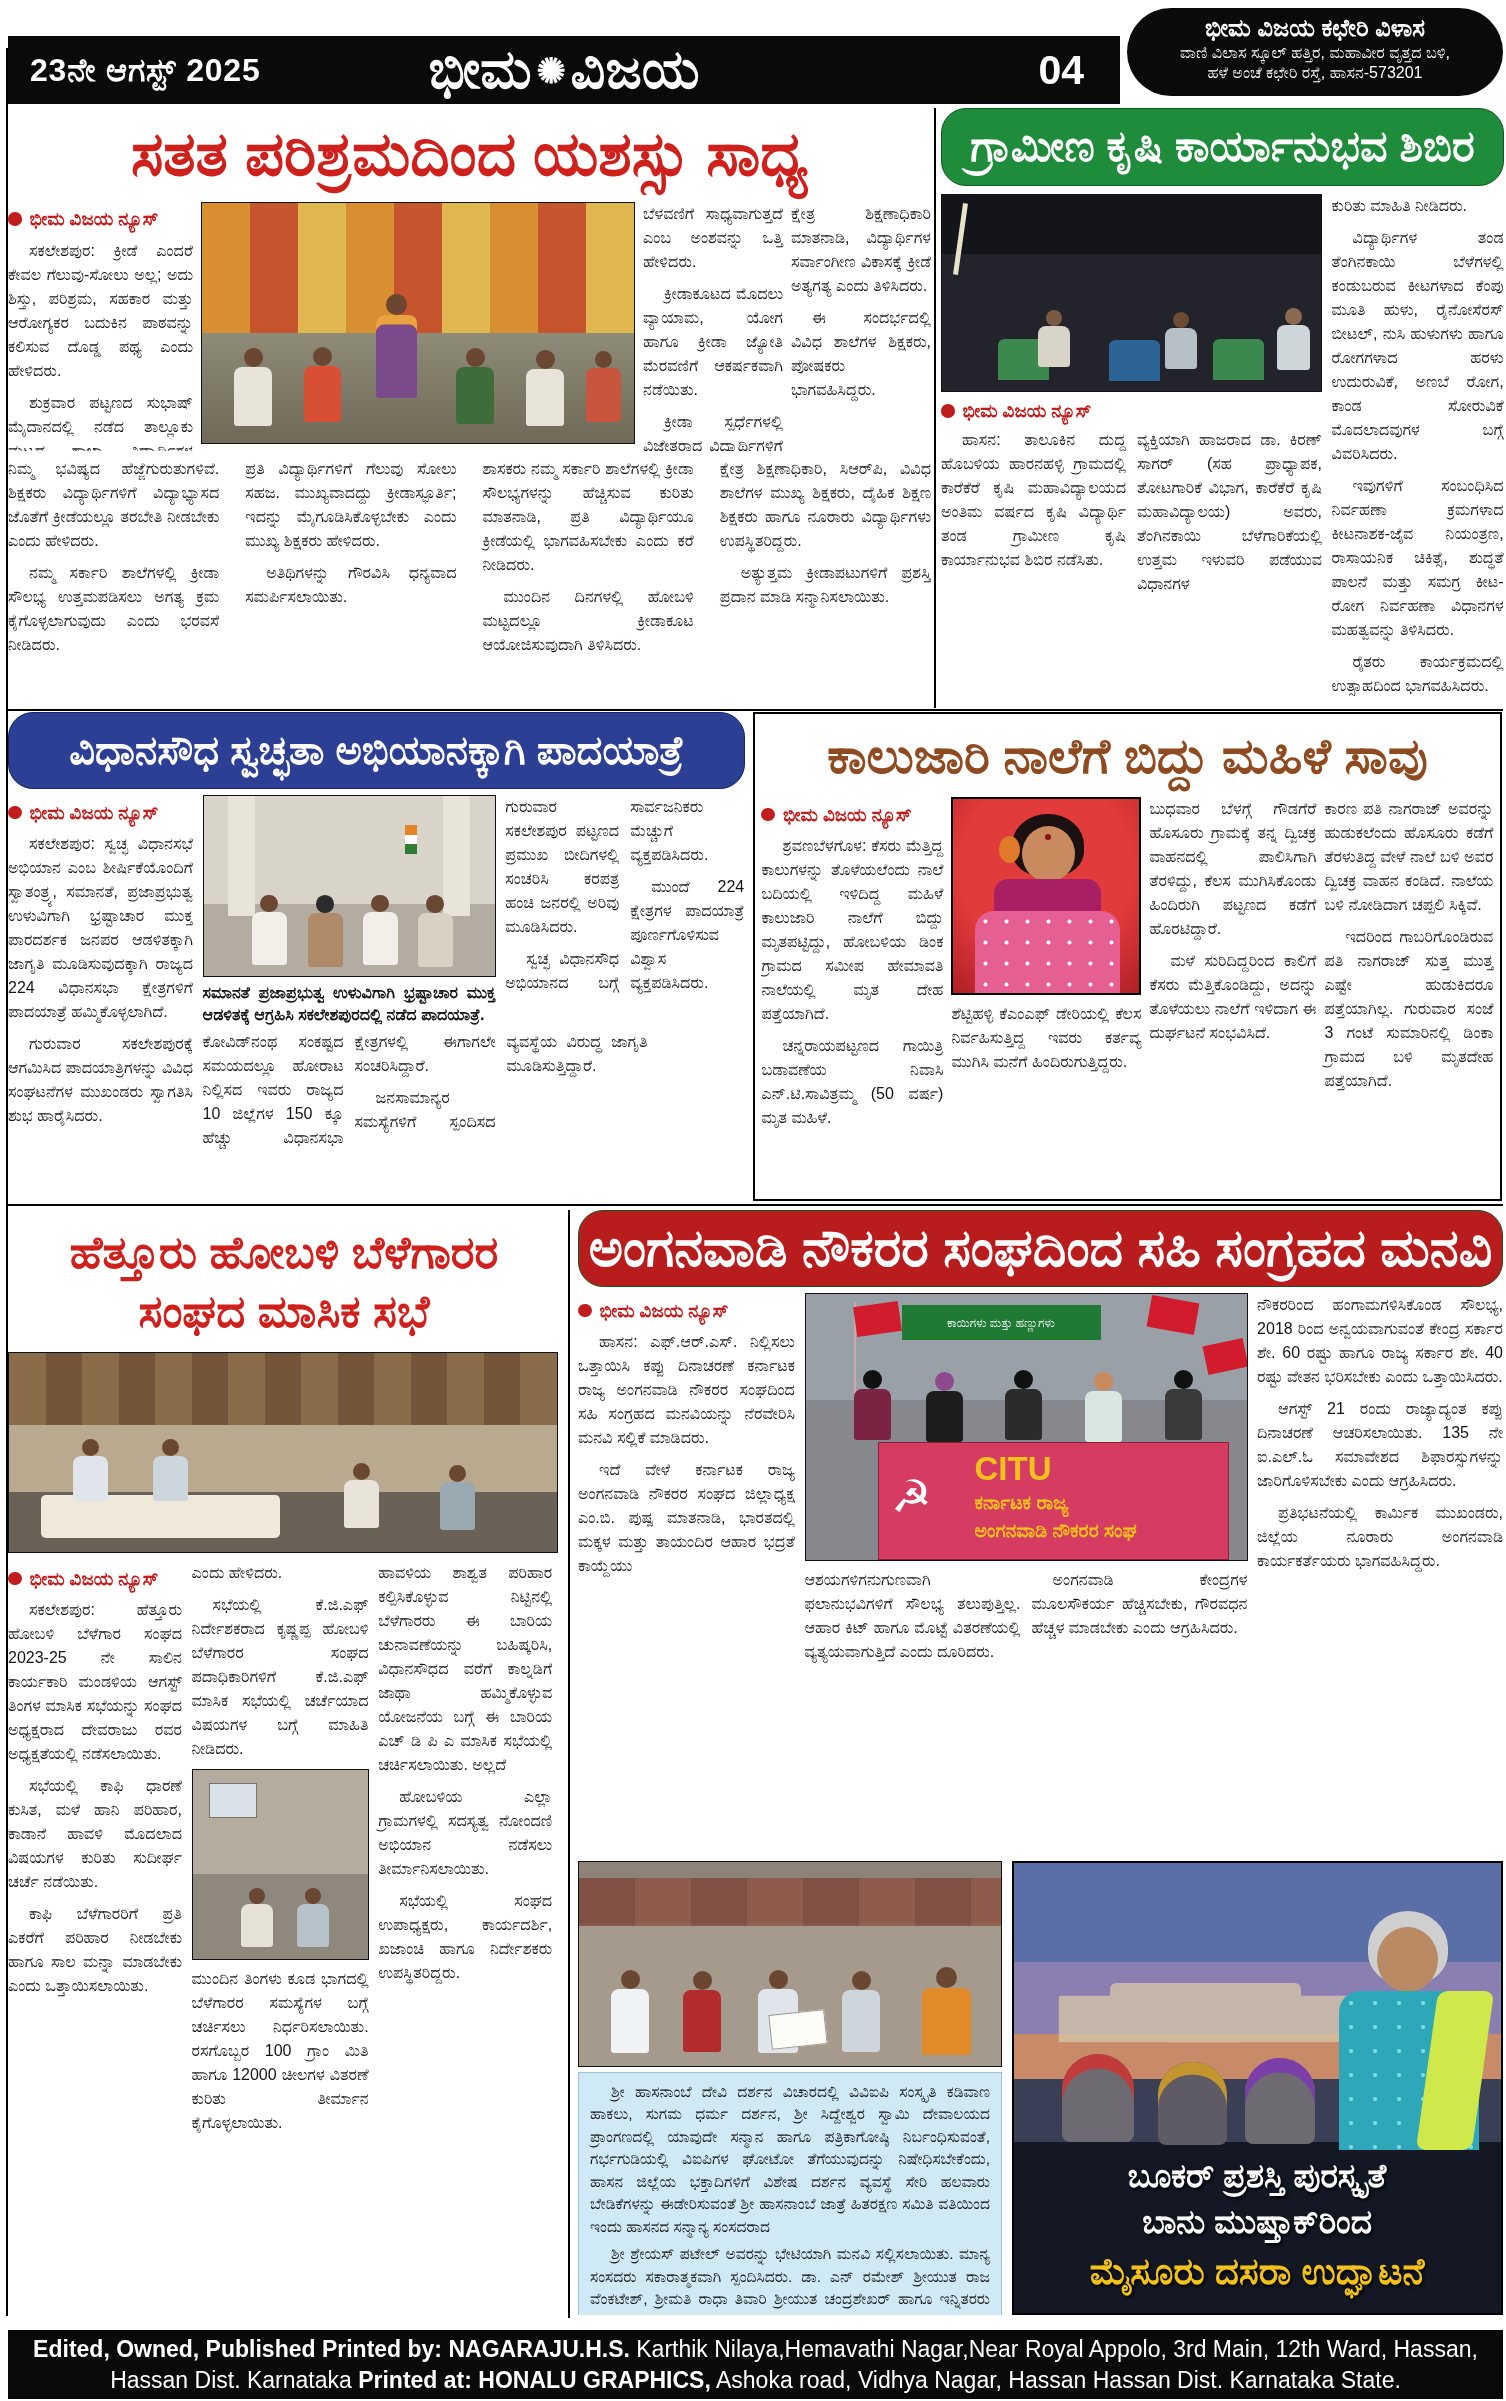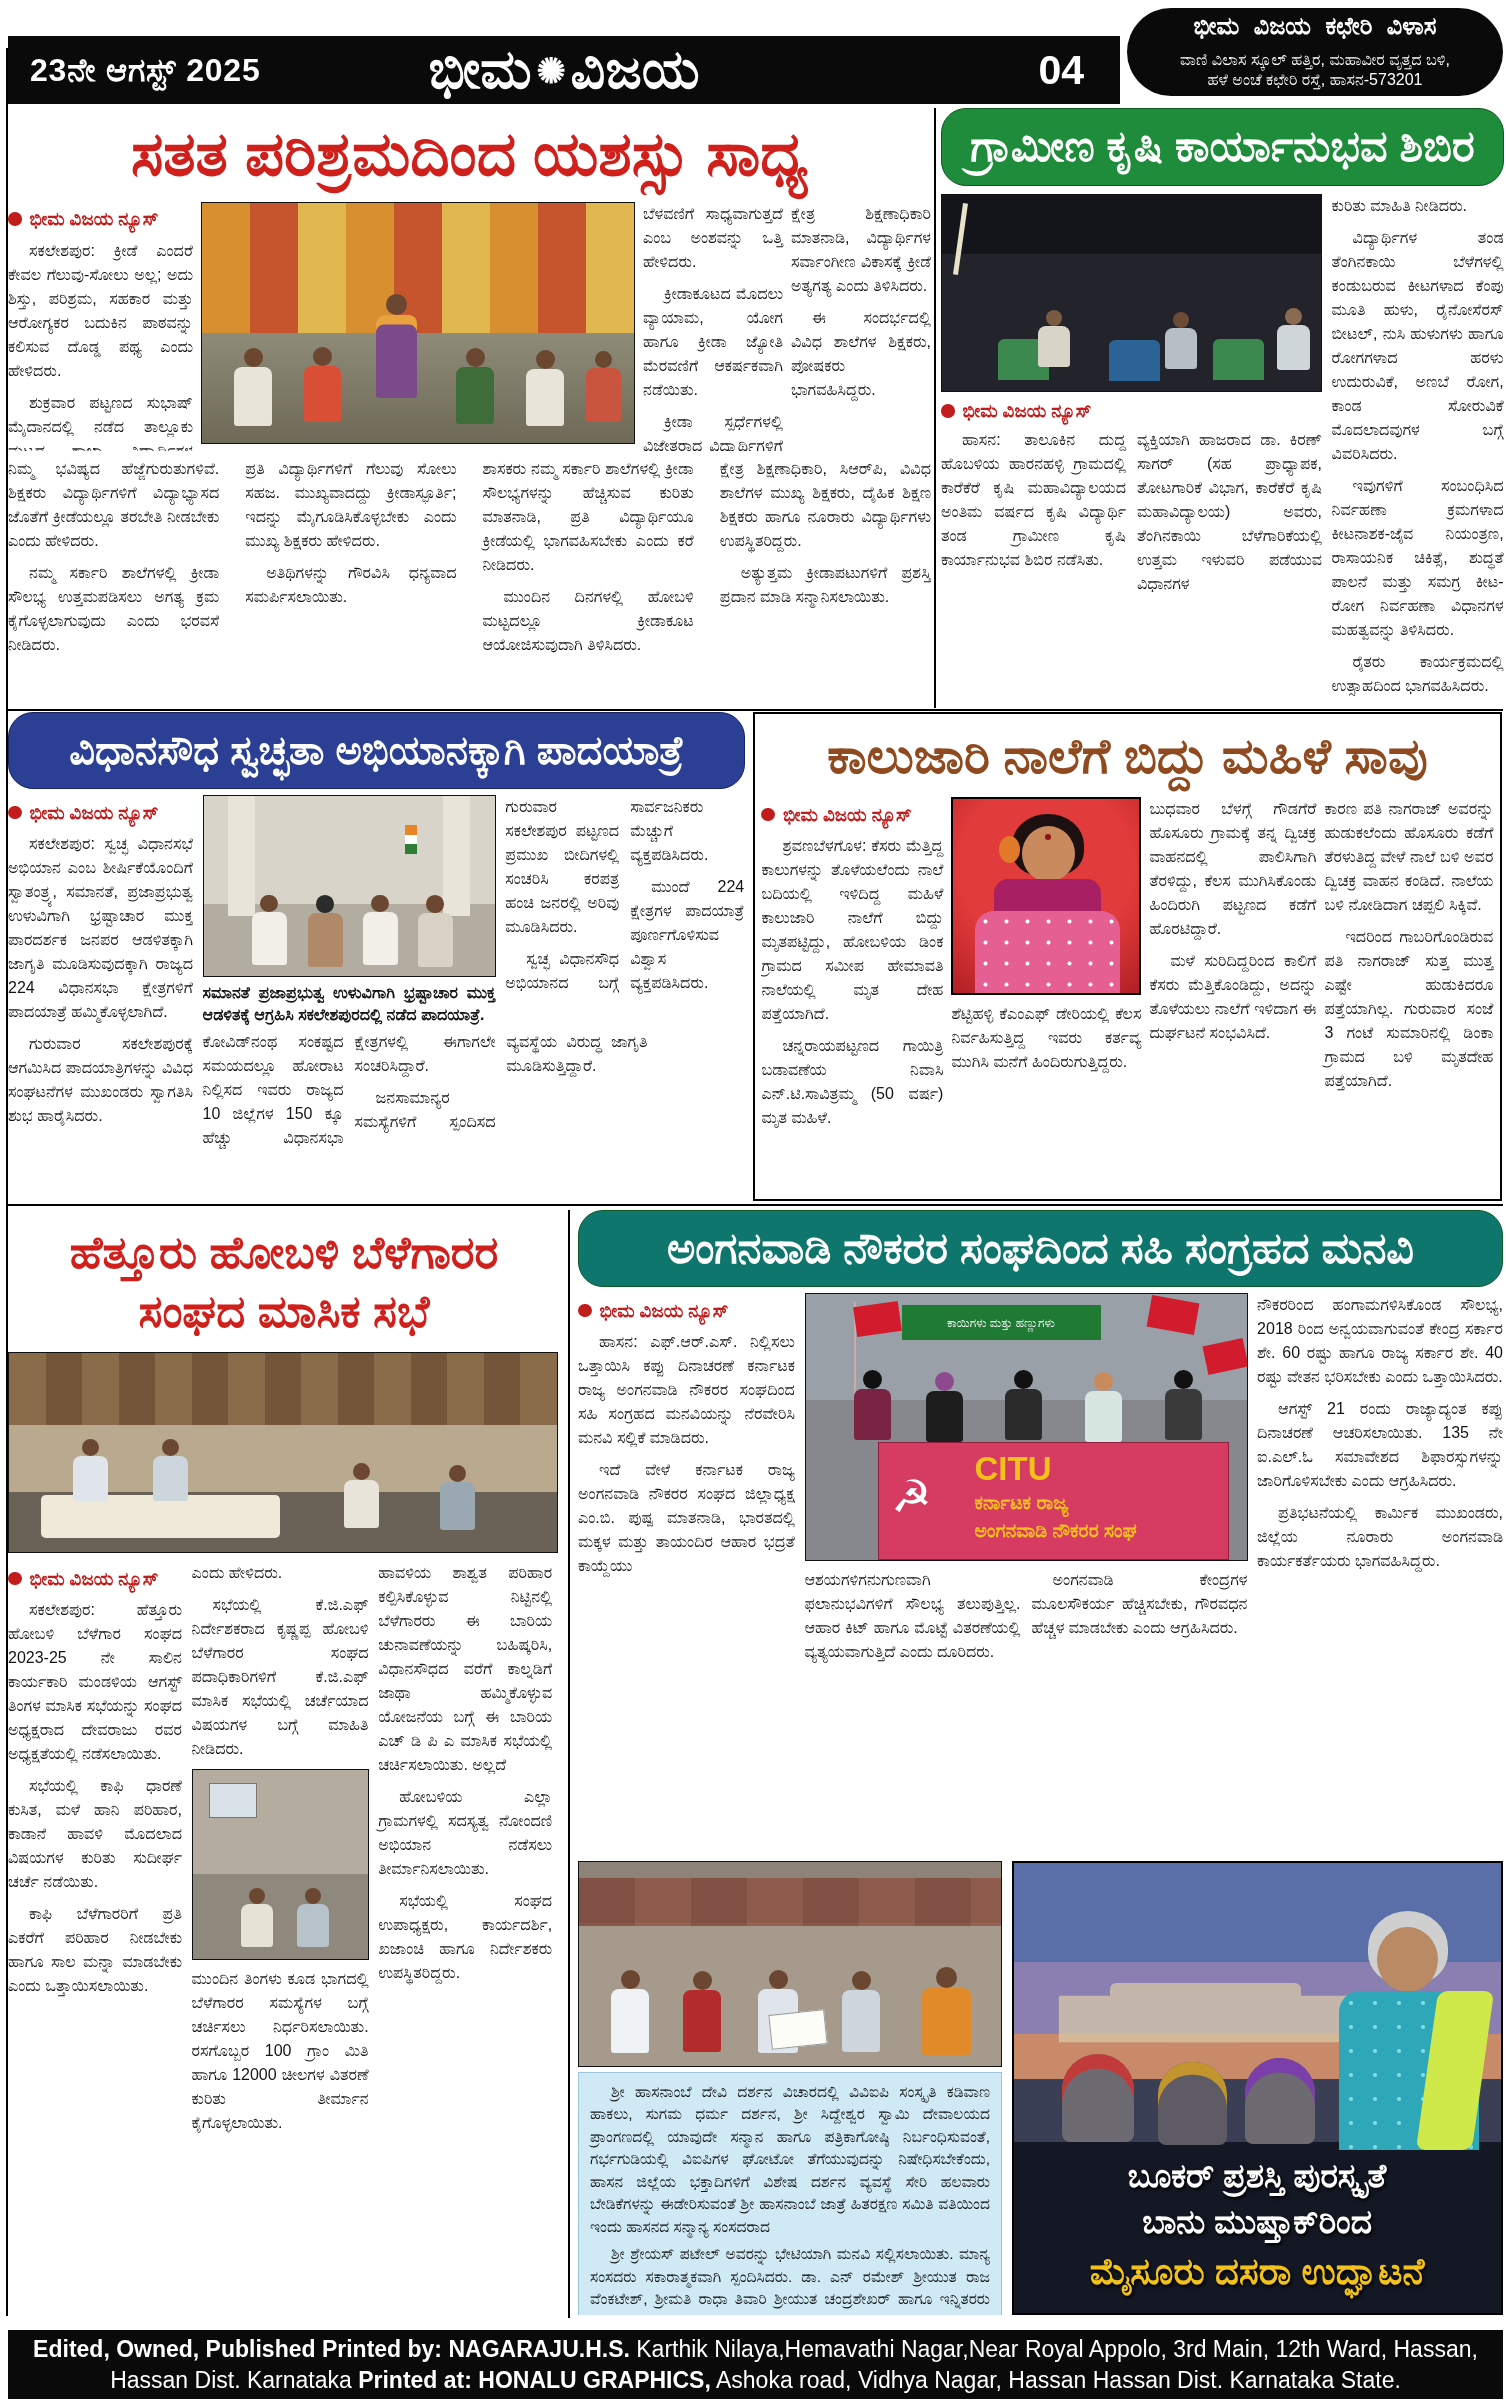--- a/index.html
+++ b/index.html
@@ -8,21 +8,21 @@
   .abs { position:absolute; }
 
   
   .edge-line { position:absolute; left:5.6px; top:48px; width:2.4px; height:2268px; background:#000; }
   .masthead { position:absolute; left:8px; top:36px; width:1112px; height:68px; background:#0a0a0a; color:#fff; display:flex; align-items:center; }
   .mast-date { padding-left:22px; font-size:32px; font-weight:bold; letter-spacing:0.8px; }
   .mast-title { position:absolute; left:50%; transform:translateX(-50%); font-size:54px; font-weight:bold; white-space:nowrap; display:flex; align-items:center; gap:4.8px; }
   .sun { font-size:35px; line-height:1; }
   .mast-page { margin-left:auto; padding-right:36px; font-size:41px; font-weight:bold; }
   .office { position:absolute; left:1127px; top:8px; width:376px; height:88px; background:#0a0a0a; color:#fff; border-radius:44px; text-align:center; padding-top:6.4px; }
-  .office-title { font-size:24px; font-weight:bold; margin-bottom:9px;font-family:Liberation Mono, monospace; }
+  .office-title { font-size:24px; font-weight:bold; margin-bottom:1px; }
   .office-line { font-size:16px; line-height:1.25; }
 
   
   .col { font-size:16px; line-height:1.5; text-align:justify; }
   .col p { margin-bottom:8px; text-indent:21px; }
   .col p.noind { text-indent:0; }
   .byline { display:flex; align-items:center; gap:8px; color:#c21d1d; font-weight:bold; font-size:18.3px; margin:3.2px 0 6.4px 0; }
   .dot { width:13.6px; height:13.6px; border-radius:50%; background:#c21d1d; flex:0 0 auto; }
   .photo { position:relative; overflow:hidden; border:1.6px solid #111; background:#9a948a; flex:0 0 auto; }
   .person { position:absolute; display:flex; flex-direction:column; align-items:center; }
@@ -53,21 +53,21 @@
   .art-kalu { position:absolute; left:753px; top:712px; width:749px; height:489px; border:2.4px solid #000; padding:6.4px; overflow:hidden; }
   .hl-kalu { color:#8f4a1f; font-weight:bold; font-size:49px; text-align:center; height:77px; line-height:73px; white-space:nowrap; }
   .kalu-body { display:flex; gap:8px; height:387px; overflow:hidden; }
 
   
   .art-meet { position:absolute; left:8px; top:1210px; width:562px; height:1108px; border-right:2.4px solid #000; padding-right:8px; overflow:hidden; }
   .hl-meet { color:#d0201c; font-weight:bold; font-size:45px; text-align:center; line-height:1.3; padding:14.4px 0 11px 0; }
   .meet-cols { display:flex; gap:9.6px; margin-top:8px; height:662px; overflow:hidden; }
 
   .art-angan { position:absolute; left:578px; top:1210px; width:925px; height:1108px; overflow:hidden; }
-  .hl-angan { background:#0f766e; height:77px; font-size:43px; border:1.6px solid #0d5a22; }
+  .hl-angan { background:#b91c1c; height:77px; font-size:52px; border:1.6px solid #0d5a22; }
   .angan-top { display:flex; gap:9.6px; margin-top:6.4px; height:563px; overflow:hidden; }
   .media-row { display:flex; gap:9.6px; margin-top:4.8px; height:454px; overflow:hidden; }
   .blue-caption { background:#cfe9f5; border:1.6px solid #9cc4d8; padding:8px 11px; font-size:15.5px; line-height:1.45; text-align:justify; height:244px; overflow:hidden; }
   .blue-caption p { text-indent:21px; margin-bottom:4.8px; }
 
   .overlay-lines { position:absolute; left:0; right:0; bottom:14.4px; text-align:center; font-weight:bold; text-shadow:1.6px 1.6px 3.2px #000; }
   .ol-white { color:#fff; font-size:33px; line-height:1.4; }
   .ol-yellow { color:#f2c21b; font-size:37px; line-height:1.45; }
 
   

